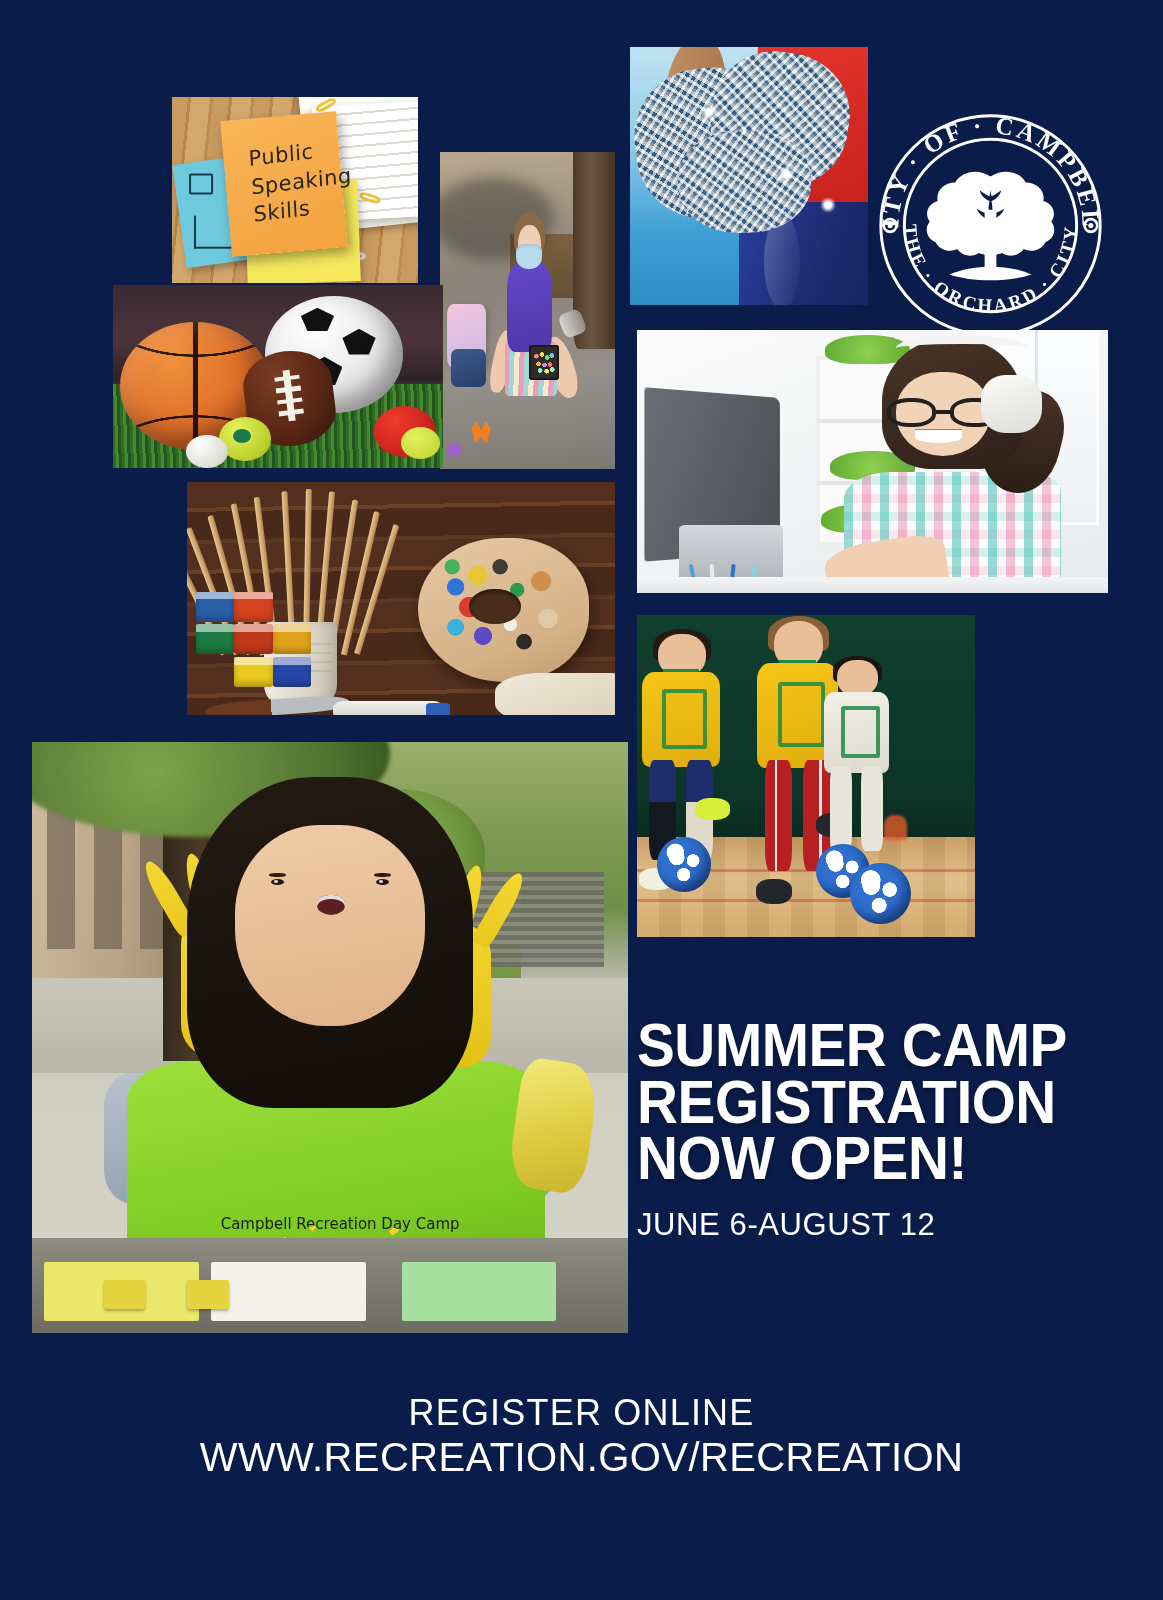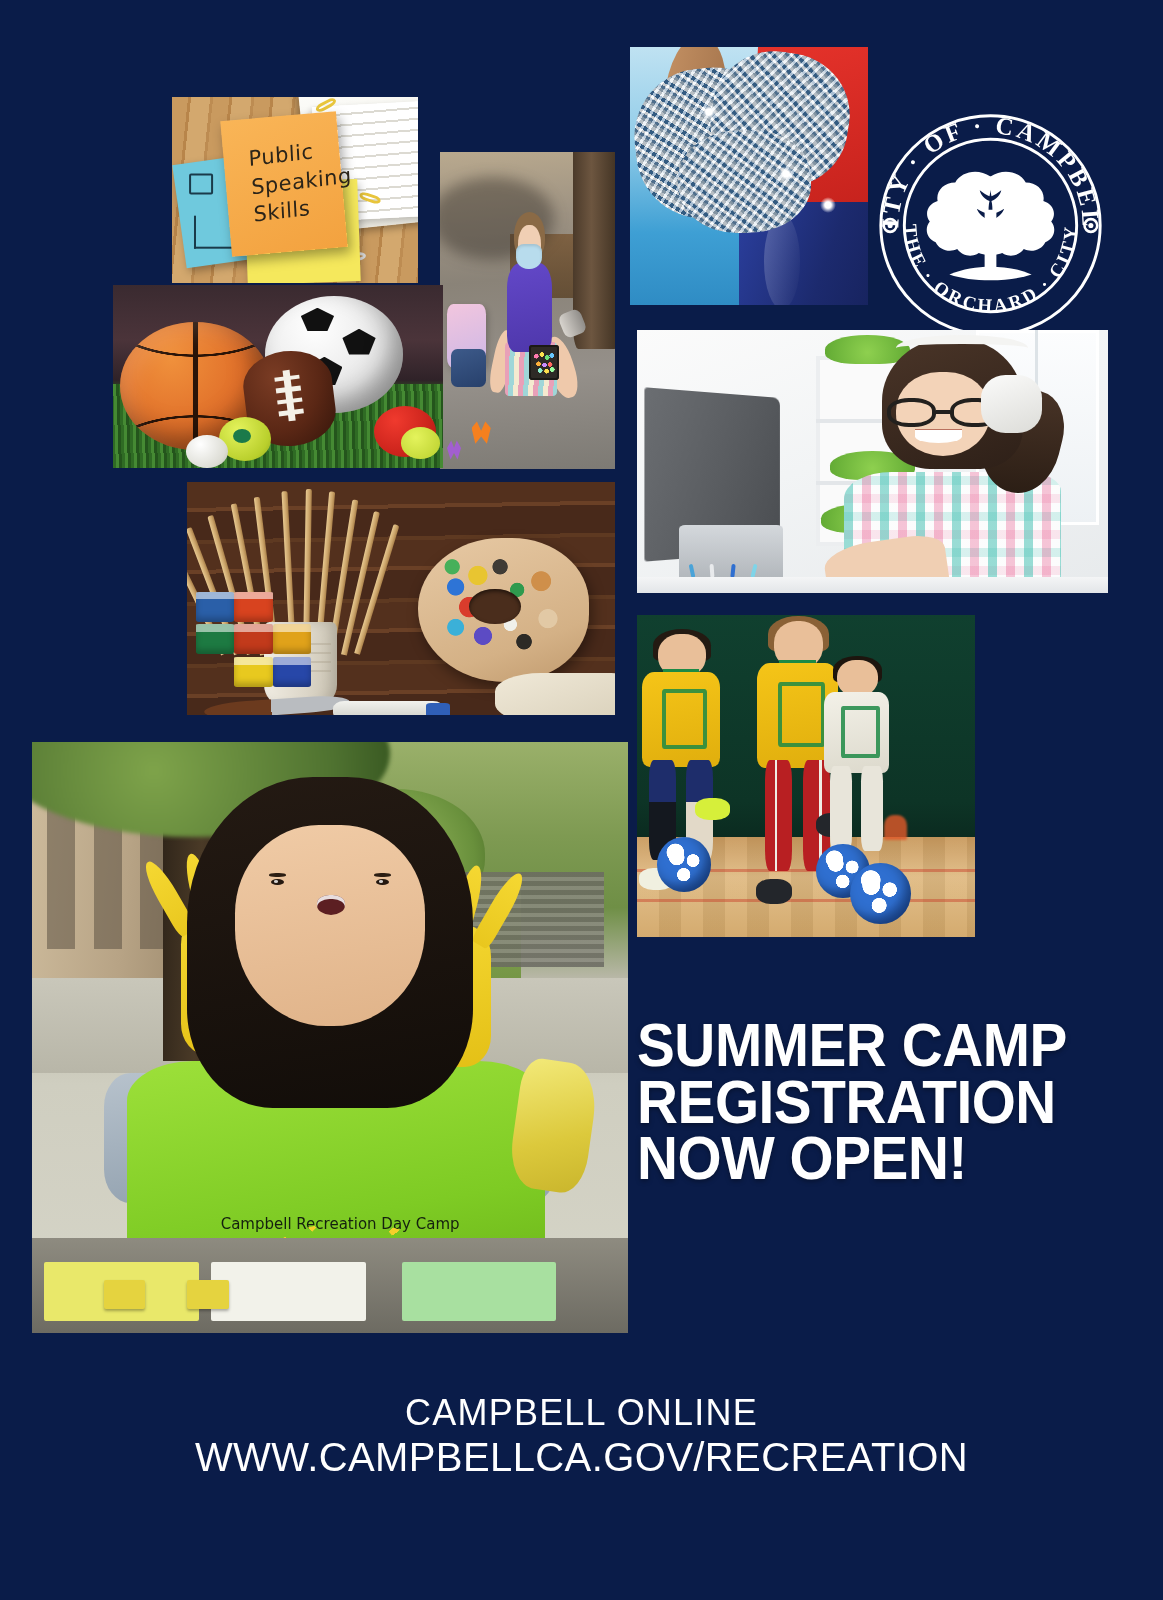--- a/index.html
+++ b/index.html
@@ -765,19 +765,20 @@
     <div class="mp-sponge" style="left:26%;"></div>
   </div>
 
 
   <div class="headline" style="left:637px; top:1017px; font-size:61px;">
     <span class="l">SUMMER CAMP</span>
     <span class="l">REGISTRATION</span>
     <span class="l">NOW OPEN!</span>
   </div>
 
+  <div class="dates" style="left:637px; top:1207px; font-size:31px;">JUNE 6-AUGUST 12</div>
 
   <div class="footer" style="top:1392px; font-size:36px;">
-    <span class="f1">CAMPBELL ONLINE</span>
-    <span class="f2" style="font-size:40px;">WWW.CAMPBELLCA.GOV/RECREATION</span>
+    <span class="f1">REGISTER ONLINE</span>
+    <span class="f2" style="font-size:40px;">WWW.RECREATION.GOV/RECREATION</span>
   </div>
 
 </div>
 
 </body></html>

